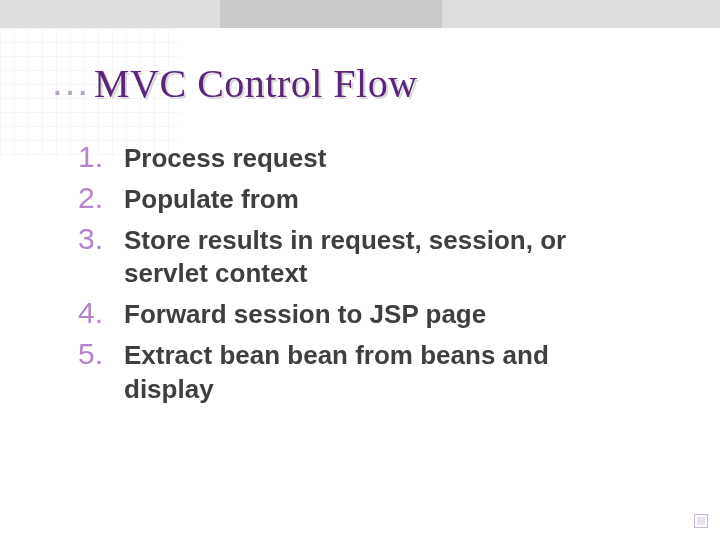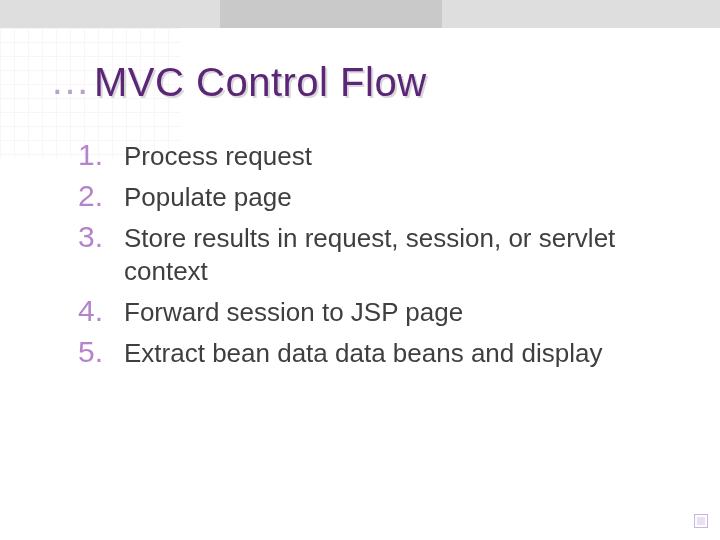--- a/index.html
+++ b/index.html
@@ -43,21 +43,21 @@
   }
   .title-bullet {
     color: #b8a2c8;
     font-size: 40px;
     line-height: 1;
     letter-spacing: -6px;
     position: relative;
     top: -2px;
   }
   .title-text {
-    font-family: Liberation Sans, sans-serif;
+    font-family: Liberation Serif, serif;
     font-size: 40px;
     color: #5b2678;
     text-shadow: 2px 2px 0 #d8d8d8;
     letter-spacing: .5px;
   }
   .list {
     margin-left: 28px;
     width: 560px;
   }
   .li {
@@ -71,20 +71,21 @@
     color: #b583cc;
     font-family: "Trebuchet MS", Verdana, sans-serif;
     line-height: 1.2;
     flex-shrink: 0;
   }
   .txt {
     font-size: 26px;
     color: #3f3f3f;
     line-height: 1.3;
     padding-top: 3px;
+    font-weight: bold;
   }
   .corner-square {
     position: absolute;
     bottom: 12px; right: 12px;
     width: 14px; height: 14px;
     border: 1px solid #c8b7db;
     background: #fdfcff;
   }
   .corner-square::after {
     content: '';
@@ -107,30 +108,30 @@
     <span class="title-text">MVC Control Flow</span>
   </div>
 
   <div class="list">
     <div class="li">
       <span class="num">1.</span>
       <span class="txt">Process request</span>
     </div>
     <div class="li">
       <span class="num">2.</span>
-      <span class="txt">Populate page</span>
+      <span class="txt">Populate from</span>
     </div>
     <div class="li">
       <span class="num">3.</span>
       <span class="txt">Store results in request, session, or servlet context</span>
     </div>
     <div class="li">
       <span class="num">4.</span>
       <span class="txt">Forward session to JSP page</span>
     </div>
     <div class="li">
       <span class="num">5.</span>
-      <span class="txt">Extract bean data data beans and display</span>
+      <span class="txt">Extract bean bean from beans and display</span>
     </div>
   </div>
 </div>
 
 <div class="corner-square"></div>
 
 </body></html>

